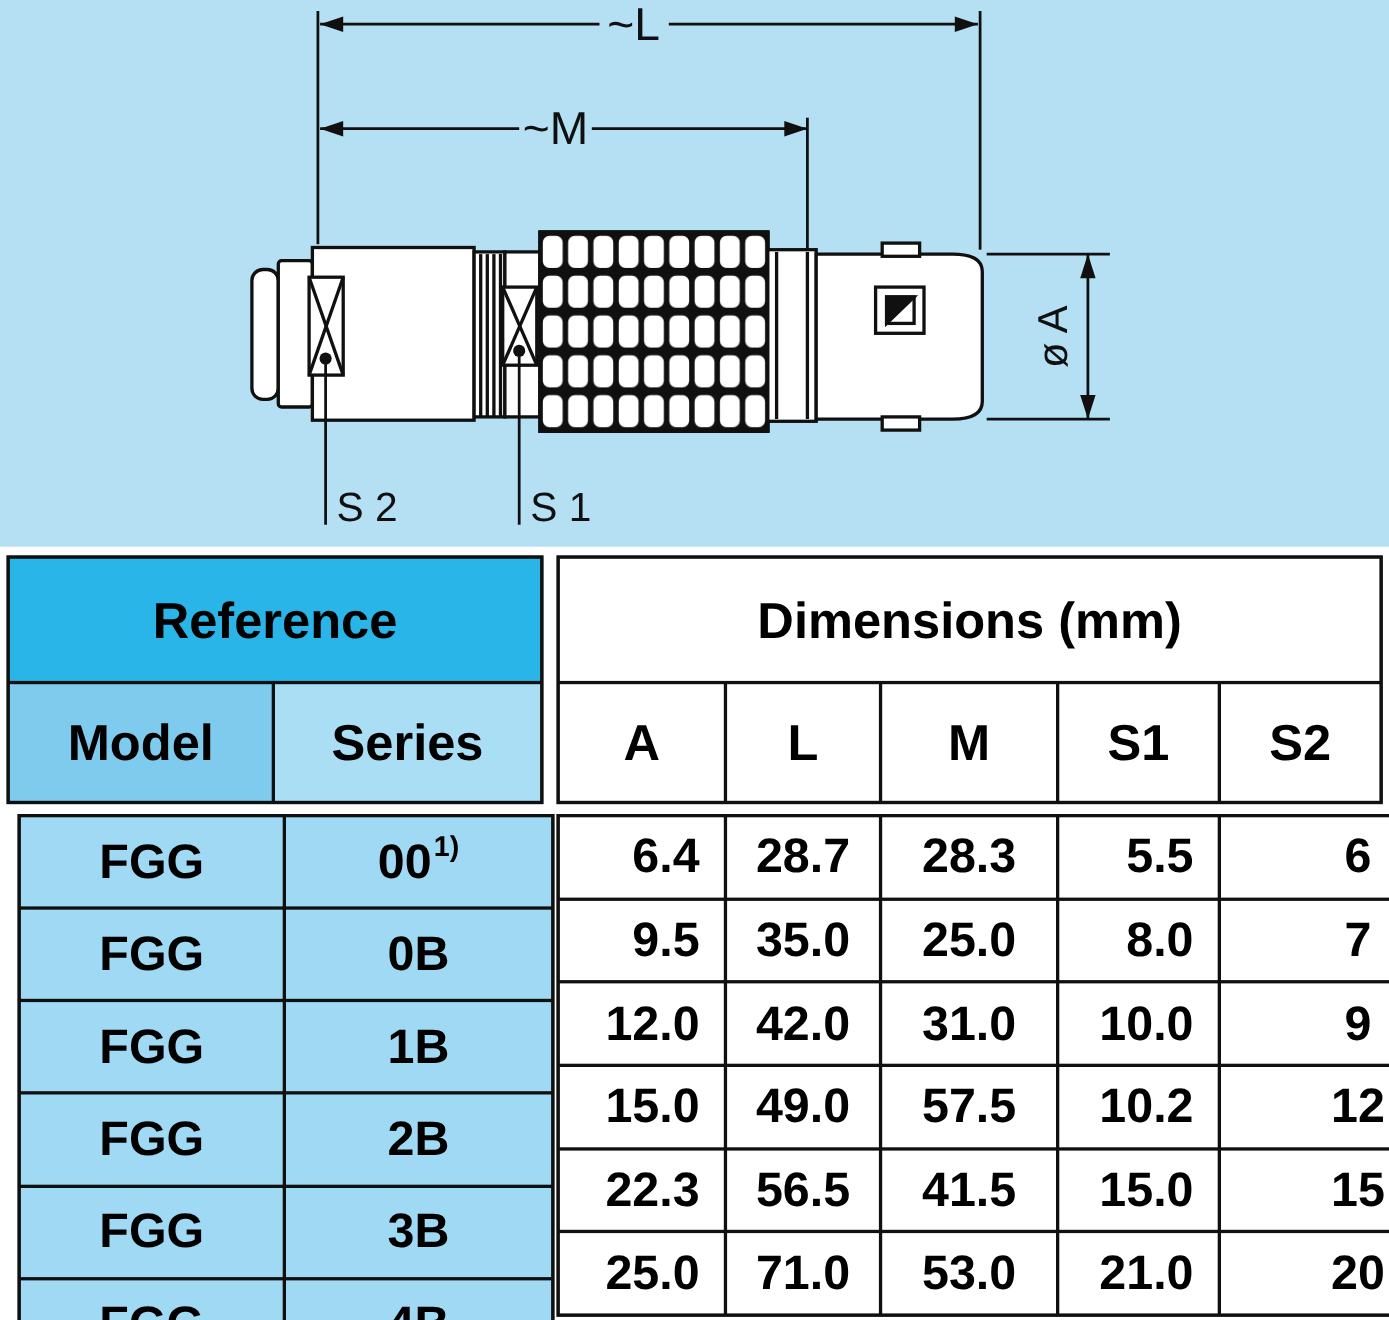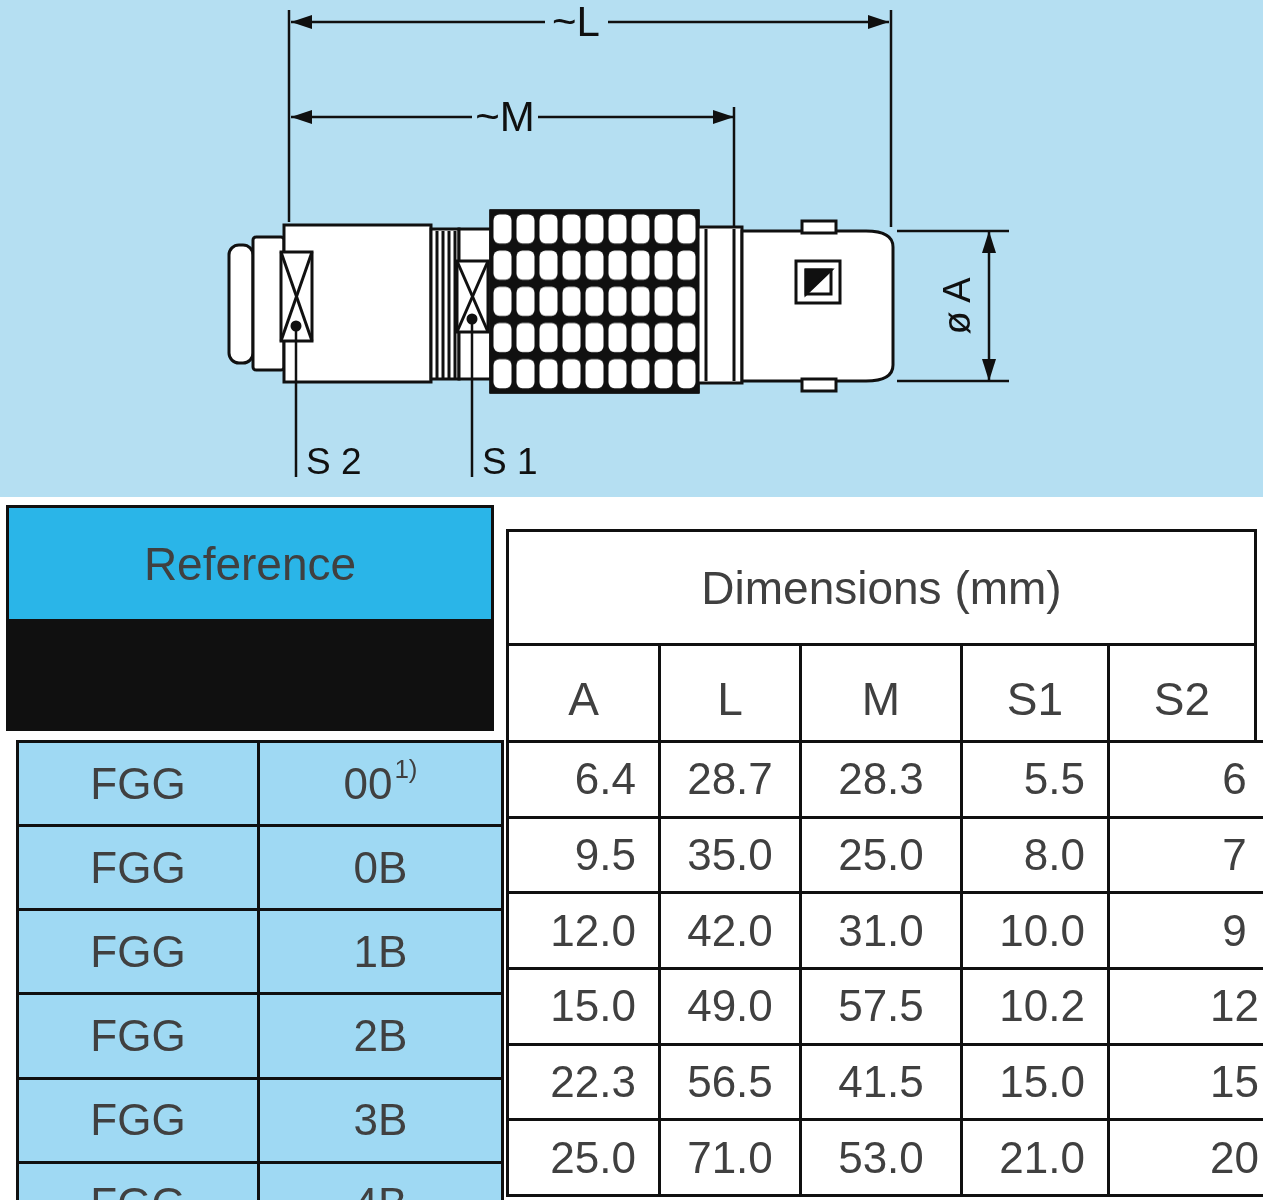--- a/index.html
+++ b/index.html
@@ -25,33 +25,34 @@
   .blk {
     position: absolute;
     background: #101010;
     border: 3px solid #101010;
     display: grid;
     gap: 3px;
   }
   #left-header  { left: 6px;   top: 505px; width: 488px; height: 226px;
                   grid-template-columns: 238px 1fr; grid-template-rows: 111px 1fr; }
   #right-header { left: 506px; top: 505px; width: 751px; height: 226px;
-                  grid-template-columns: 149px 138px 158px 144px 1fr; grid-template-rows: 111px 1fr; margin-top: 24px; }
+                  grid-template-columns: 149px 138px 158px 144px 1fr; grid-template-rows: 111px 1fr; }
   #left-body    { left: 16px;   top: 740px; width: 488px; height: 508px;
                   grid-template-columns: 238px 1fr; grid-template-rows: repeat(6, 1fr); }
   #right-body   { left: 506px; top: 740px; width: 856px; height: 457px;
                   grid-template-columns: 149px 138px 158px 144px 1fr; grid-template-rows: repeat(6, 1fr); }
 
   .c {
     background: #ffffff;
     display: flex;
     align-items: center;
     justify-content: center;
     font-size: 44px;
-    color: #404040;
+    color: #000000;
+    font-weight: bold;
   }
   .span-all { grid-column: 1 / -1; }
   .bg-cyan   { background: #2ab5e8; }
   .bg-model  { background: #7ecbee; }
   .bg-series { background: #a9def5; }
   .bg-data   { background: #9fd9f3; }
   .hdr { font-size: 46px; }
   .num-right { justify-content: flex-end; padding-right: 22px; }
   .ser-sup { font-size: 26px; transform: translateY(-14px); margin-left: 2px; }
 
@@ -148,20 +149,22 @@
       </g>
       <text x="970" y="306" text-anchor="middle" font-size="38" transform="rotate(-90 970 306)">ø A</text>
 
       <text x="306" y="474" font-size="37">S 2</text>
       <text x="482" y="474" font-size="37">S 1</text>
     </svg>
   </div>
 
   <div id="left-header" class="blk">
     <div class="c bg-cyan span-all hdr">Reference</div>
+    <div class="c bg-model hdr">Model</div>
+    <div class="c bg-series hdr">Series</div>
   </div>
 
   <div id="right-header" class="blk">
     <div class="c span-all hdr">Dimensions (mm)</div>
     <div class="c hdr">A</div>
     <div class="c hdr">L</div>
     <div class="c hdr">M</div>
     <div class="c hdr">S1</div>
     <div class="c hdr">S2</div>
   </div>

